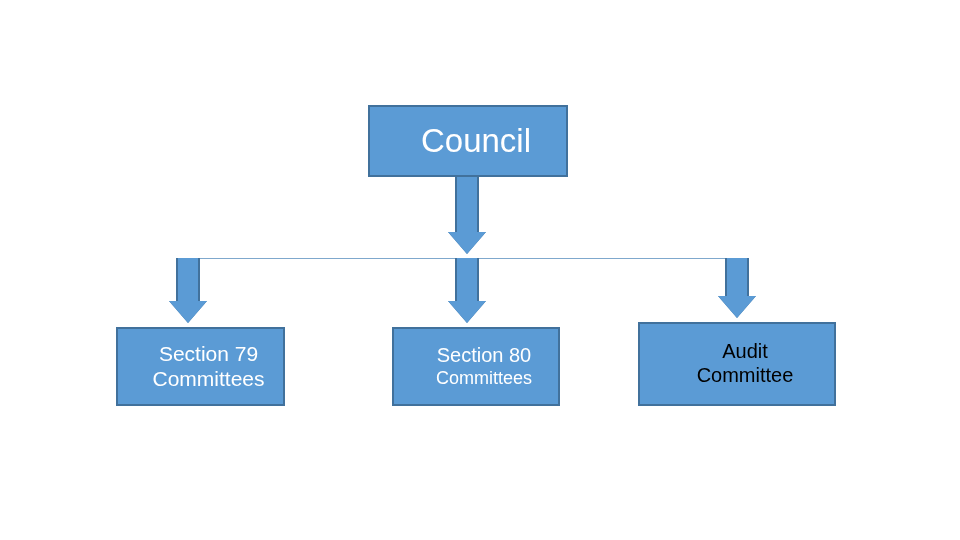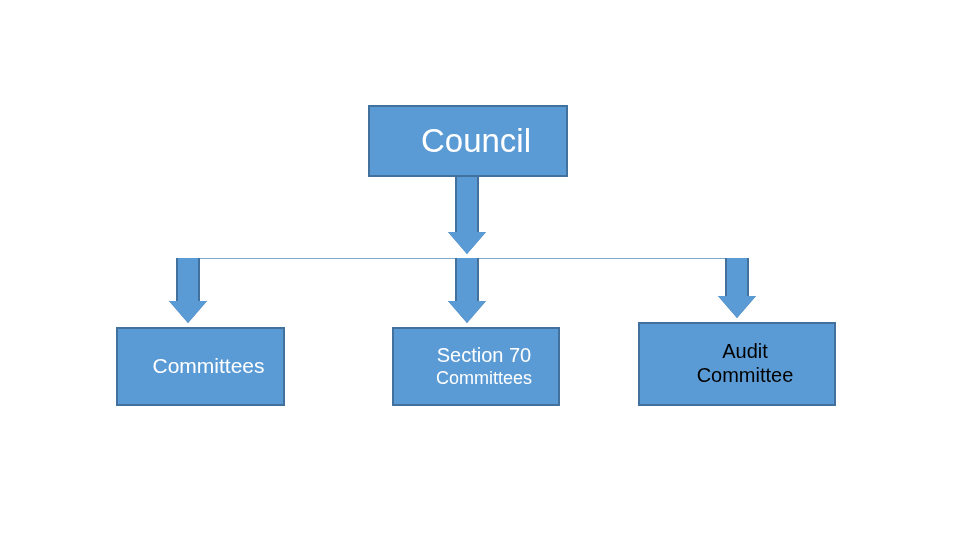--- a/index.html
+++ b/index.html
@@ -143,25 +143,26 @@
   <div class="arrow" id="arrow-right">
     <div class="shaft" style="background: rgb(91, 155, 213); border-left-color: rgb(65, 113, 156); border-right-color: rgb(65, 113, 156);"></div>
     <div class="head" style="border-top-color: rgb(91, 155, 213);"></div>
   </div>
 
   <div class="node" id="node-council" style="background: rgb(91, 155, 213); border-color: rgb(65, 113, 156); color: rgb(255, 255, 255);">
     <span class="l1">Council</span>
   </div>
 
   <div class="node" id="node-s79" style="background: rgb(91, 155, 213); border-color: rgb(65, 113, 156); color: rgb(255, 255, 255);">
+    <span class="l1">Section 79</span>
     <span class="l2">Committees</span>
   </div>
 
   <div class="node" id="node-s80" style="background: rgb(91, 155, 213); border-color: rgb(65, 113, 156); color: rgb(255, 255, 255);">
-    <span class="l1">Section 70</span>
+    <span class="l1">Section 80</span>
     <span class="l2">Committees</span>
   </div>
 
   <div class="node" id="node-audit" style="background: rgb(91, 155, 213); border-color: rgb(65, 113, 156); color: #000000;">
     <span class="l1">Audit</span>
     <span class="l2">Committee</span>
   </div>
 
 </div>
 

